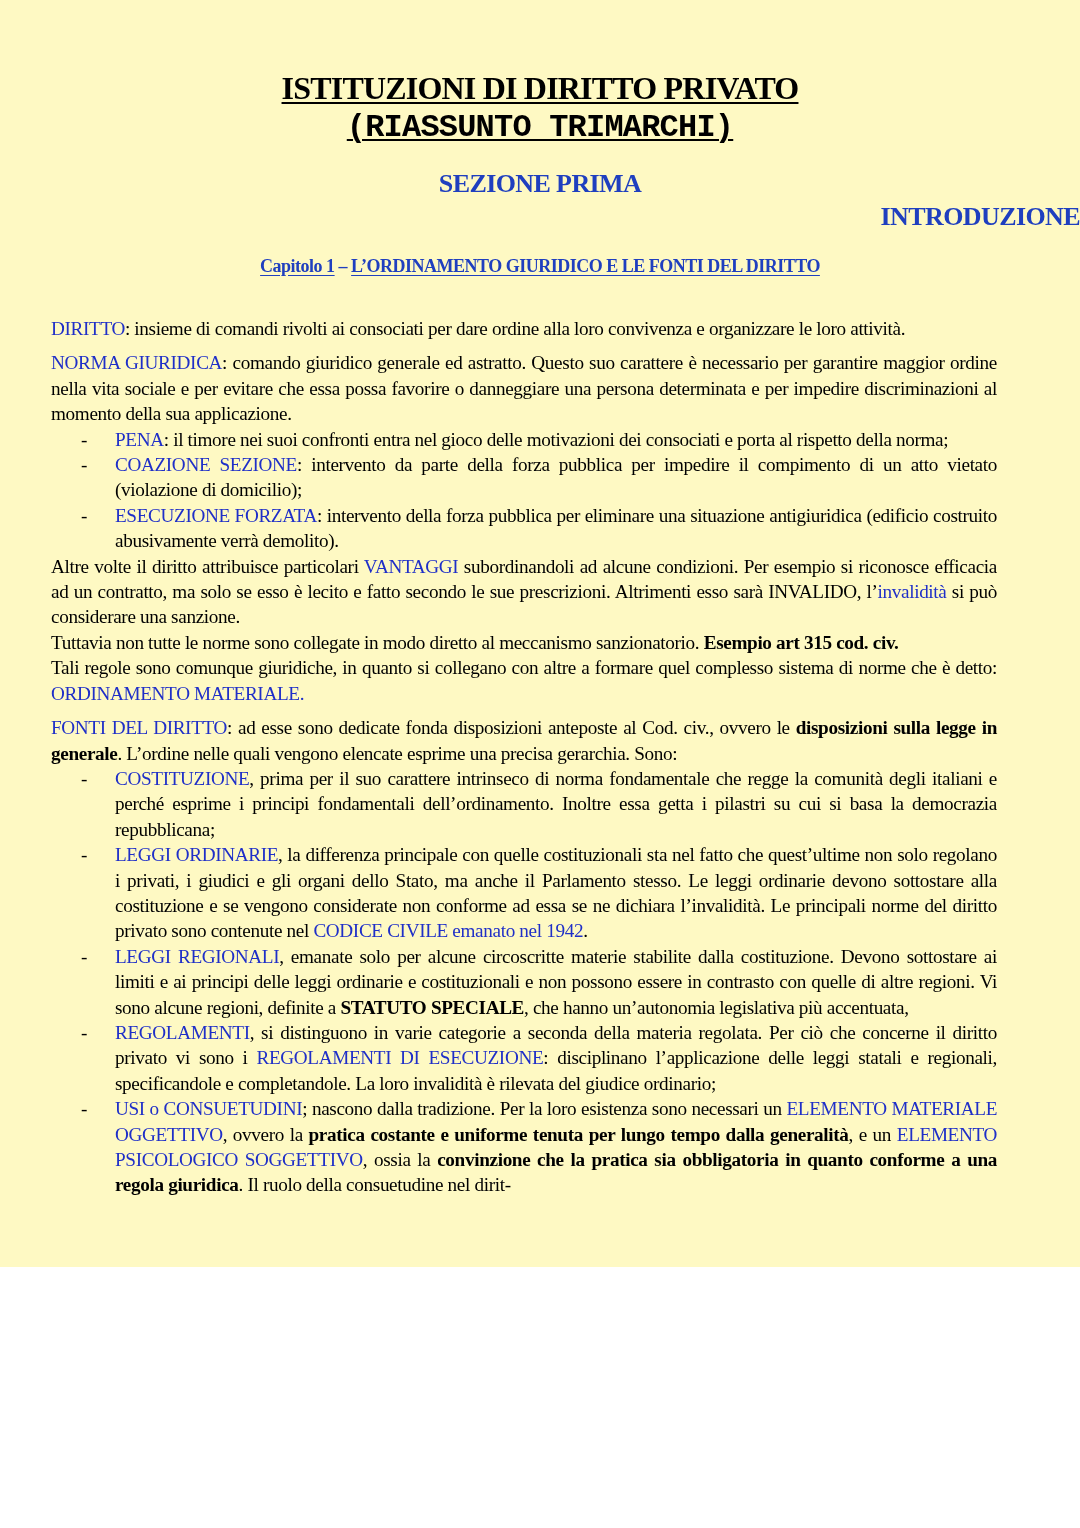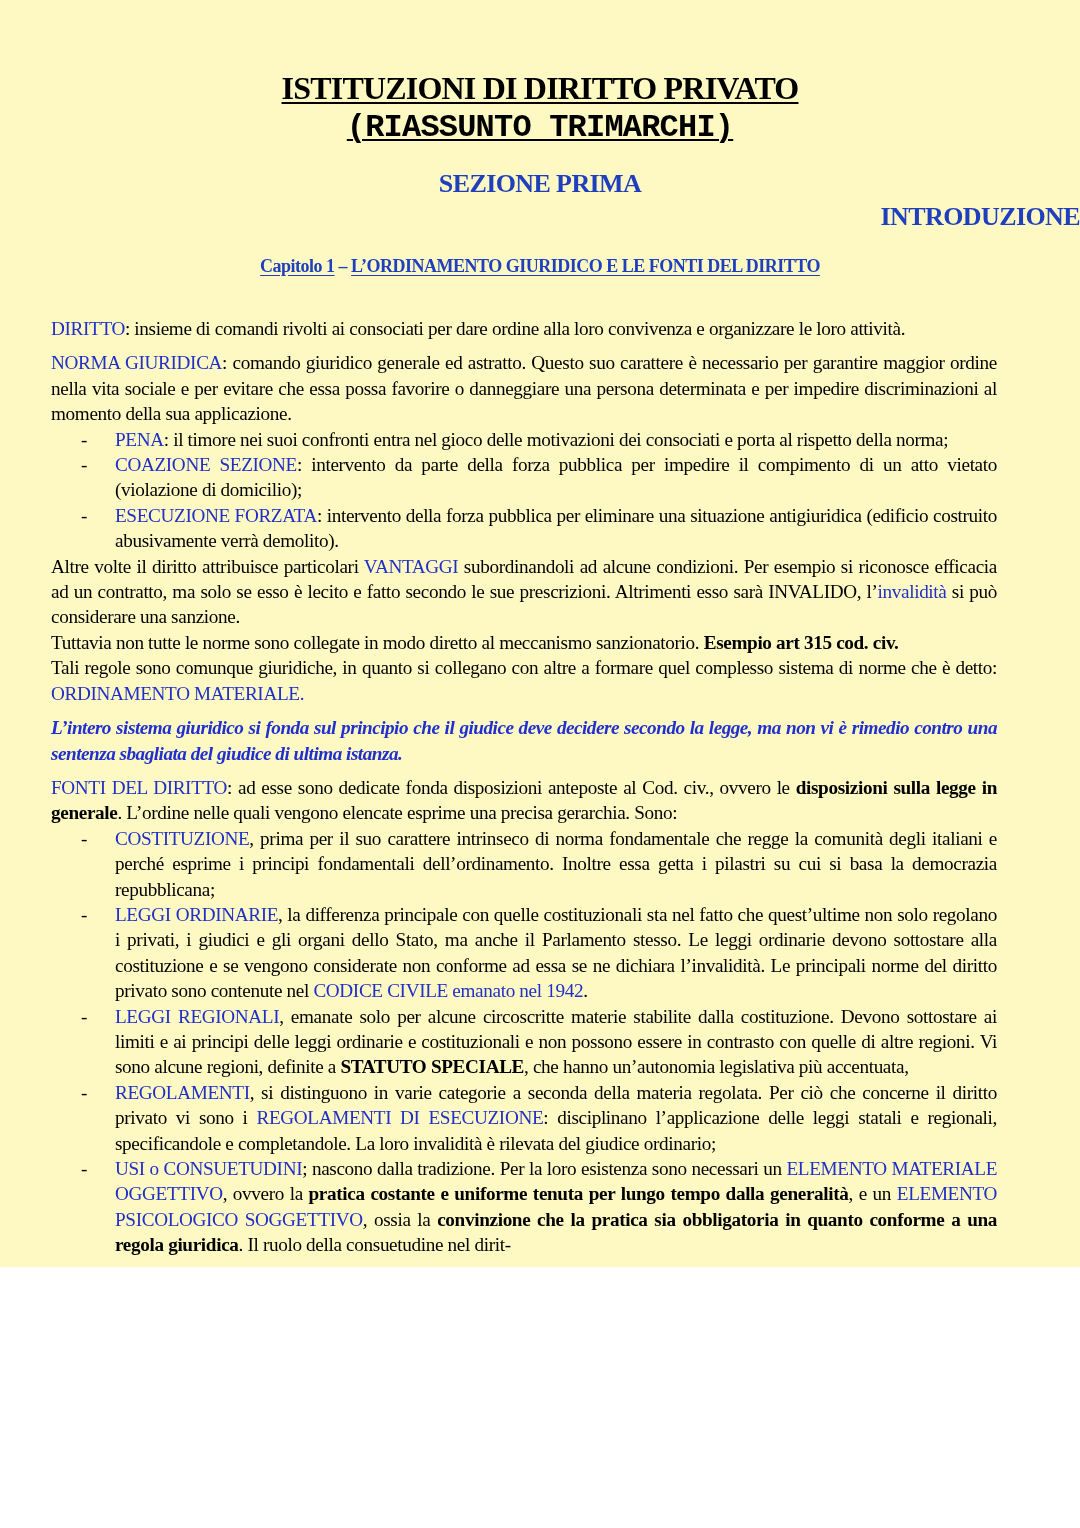--- a/index.html
+++ b/index.html
@@ -112,21 +112,20 @@
       <li><span class="dash-mark">-</span><span class="blue">COAZIONE SEZIONE</span><span>: intervento da parte della forza pubblica per impedire il compimento di un atto vietato (violazione di domicilio);</span></li>
       <li><span class="dash-mark">-</span><span class="blue">ESECUZIONE FORZATA</span><span>: intervento della forza pubblica per eliminare una situazione antigiuridica (edificio costruito abusivamente verrà demolito).</span></li>
     </ul>
 
     <p><span>Altre volte il diritto attribuisce particolari </span><span class="blue">VANTAGGI</span><span> subordinandoli ad alcune condizioni. Per esempio si riconosce efficacia ad un contratto, ma solo se esso è lecito e fatto secondo le sue prescrizioni. Altrimenti esso sarà INVALIDO, l’</span><span class="blue">invalidità</span><span> si può considerare una sanzione.</span></p>
 
     <p><span>Tuttavia non tutte le norme sono collegate in modo diretto al meccanismo sanzionatorio. </span><span class="b">Esempio art 315 cod. civ.</span></p>
 
     <p><span>Tali regole sono comunque giuridiche, in quanto si collegano con altre a formare quel complesso sistema di norme che è detto: </span><span class="blue">ORDINAMENTO MATERIALE.</span></p>
 
-    <p class="quote">L’intero sistema giuridico si fonda sul principio che il giudice deve decidere secondo la legge, ma non vi è rimedio contro una sentenza sbagliata del giudice di ultima istanza.</p>
 
     <p class="gap"><span class="blue">FONTI DEL DIRITTO</span><span>: ad esse sono dedicate fonda disposizioni anteposte al Cod. civ., ovvero le </span><span class="b">disposizioni sulla legge in generale</span><span>. L’ordine nelle quali vengono elencate esprime una precisa gerarchia. Sono:</span></p>
 
     <ul class="dash">
       <li><span class="dash-mark">-</span><span class="blue">COSTITUZIONE</span><span>, prima per il suo carattere intrinseco di norma fondamentale che regge la comunità degli italiani e perché esprime i principi fondamentali dell’ordinamento. Inoltre essa getta i pilastri su cui si basa la democrazia repubblicana;</span></li>
       <li><span class="dash-mark">-</span><span class="blue">LEGGI ORDINARIE</span><span>, la differenza principale con quelle costituzionali sta nel fatto che quest’ultime non solo regolano i privati, i giudici e gli organi dello Stato, ma anche il Parlamento stesso. Le leggi ordinarie devono sottostare alla costituzione e se vengono considerate non conforme ad essa se ne dichiara l’invalidità. Le principali norme del diritto privato sono contenute nel </span><span class="blue">CODICE CIVILE emanato nel 1942</span><span>.</span></li>
       <li><span class="dash-mark">-</span><span class="blue">LEGGI REGIONALI</span><span>, emanate solo per alcune circoscritte materie stabilite dalla costituzione. Devono sottostare ai limiti e ai principi delle leggi ordinarie e costituzionali e non possono essere in contrasto con quelle di altre regioni. Vi sono alcune regioni, definite a </span><span class="b">STATUTO SPECIALE</span><span>, che hanno un’autonomia legislativa più accentuata,</span></li>
       <li><span class="dash-mark">-</span><span class="blue">REGOLAMENTI</span><span>, si distinguono in varie categorie a seconda della materia regolata. Per ciò che concerne il diritto privato vi sono i </span><span class="blue">REGOLAMENTI DI ESECUZIONE</span><span>: disciplinano l’applicazione delle leggi statali e regionali, specificandole e completandole. La loro invalidità è rilevata del giudice ordinario;</span></li>
       <li><span class="dash-mark">-</span><span class="blue">USI o CONSUETUDINI</span><span>; nascono dalla tradizione. Per la loro esistenza sono necessari un </span><span class="blue">ELEMENTO MATERIALE OGGETTIVO</span><span>, ovvero la </span><span class="b">pratica costante e uniforme tenuta per lungo tempo dalla generalità</span><span>, e un </span><span class="blue">ELEMENTO PSICOLOGICO SOGGETTIVO</span><span>, ossia la </span><span class="b">convinzione che la pratica sia obbligatoria in quanto conforme a una regola giuridica</span><span>. Il ruolo della consuetudine nel dirit-</span></li>
     </ul>

